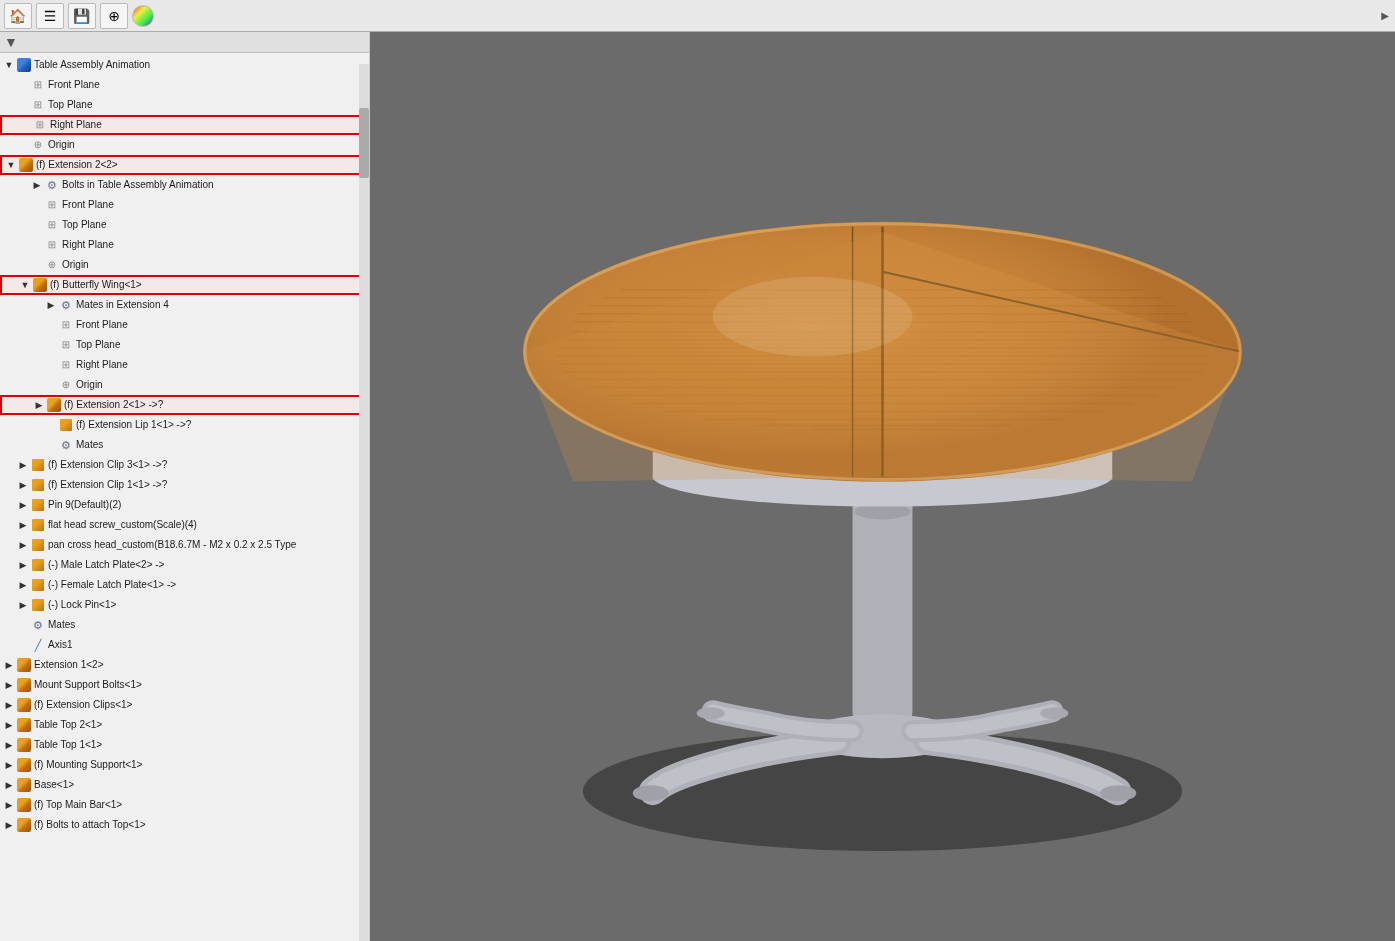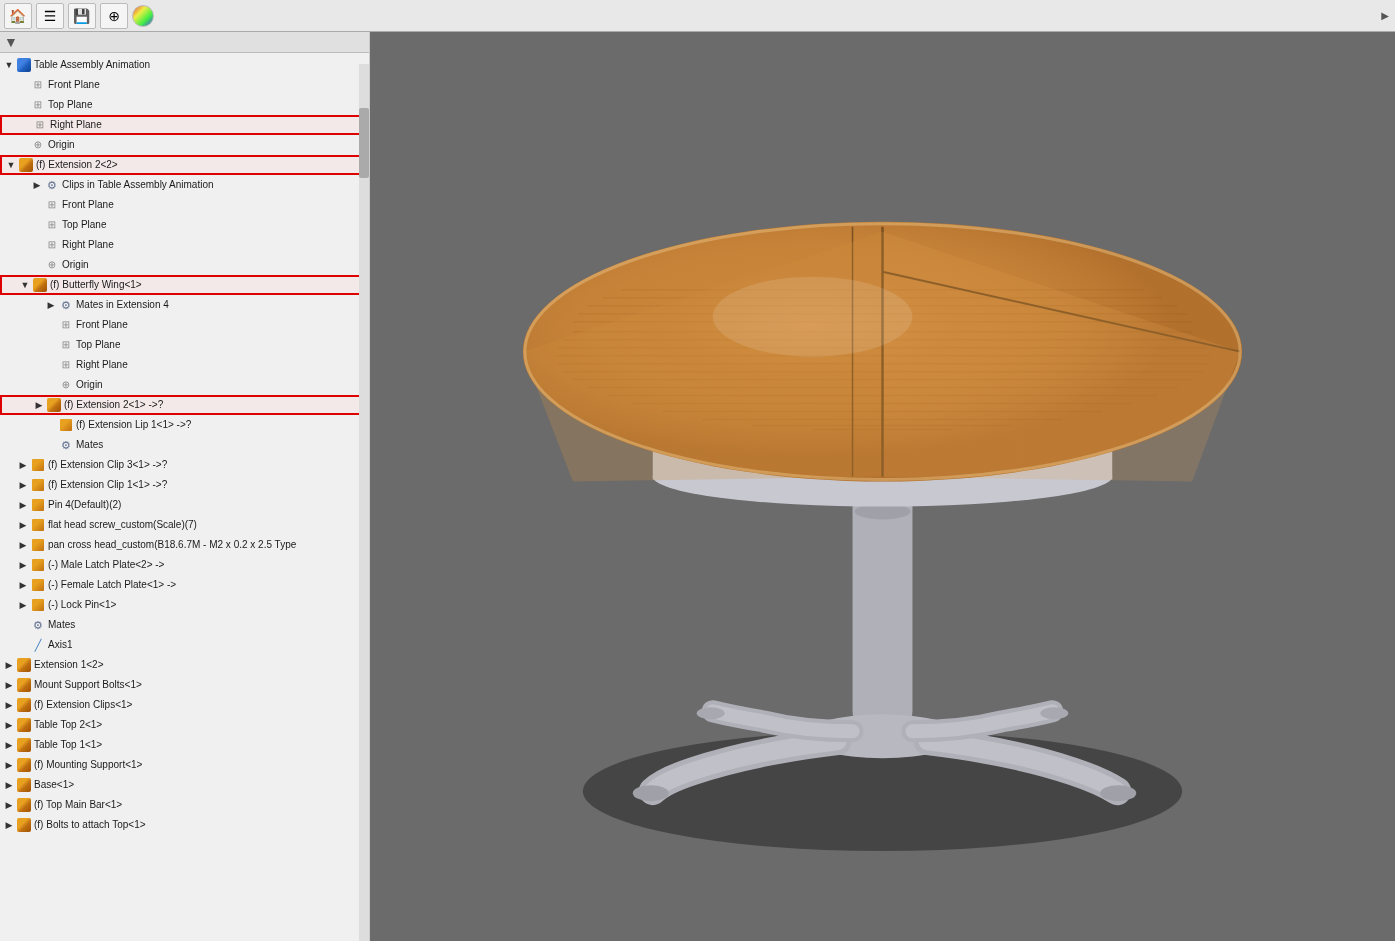--- a/index.html
+++ b/index.html
@@ -270,21 +270,21 @@
         <div class="expand-btn">▼</div>
         <div class="tree-icon">
           <div class="icon-cube"></div>
         </div>
         <span class="tree-label">(f) Extension 2&lt;2&gt;</span>
       </div>
 
       <div class="tree-item indent-2">
         <div class="expand-btn">▶</div>
         <div class="tree-icon icon-mates">⚙</div>
-        <span class="tree-label">Clips in Table Assembly Animation</span>
+        <span class="tree-label">Bolts in Table Assembly Animation</span>
       </div>
 
       <div class="tree-item indent-2">
         <div class="expand-placeholder"></div>
         <div class="tree-icon icon-plane">⊞</div>
         <span class="tree-label">Front Plane</span>
       </div>
 
       <div class="tree-item indent-2">
         <div class="expand-placeholder"></div>
@@ -379,29 +379,29 @@
           <div class="icon-small-cube"></div>
         </div>
         <span class="tree-label">(f) Extension Clip 1&lt;1&gt; -&gt;?</span>
       </div>
 
       <div class="tree-item indent-1">
         <div class="expand-btn">▶</div>
         <div class="tree-icon">
           <div class="icon-small-cube"></div>
         </div>
-        <span class="tree-label">Pin 4(Default)(2)</span>
-      </div>
-
-      <div class="tree-item indent-1">
-        <div class="expand-btn">▶</div>
-        <div class="tree-icon">
-          <div class="icon-small-cube"></div>
-        </div>
-        <span class="tree-label">flat head screw_custom(Scale)(7)</span>
+        <span class="tree-label">Pin 9(Default)(2)</span>
+      </div>
+
+      <div class="tree-item indent-1">
+        <div class="expand-btn">▶</div>
+        <div class="tree-icon">
+          <div class="icon-small-cube"></div>
+        </div>
+        <span class="tree-label">flat head screw_custom(Scale)(4)</span>
       </div>
 
       <div class="tree-item indent-1">
         <div class="expand-btn">▶</div>
         <div class="tree-icon">
           <div class="icon-small-cube"></div>
         </div>
         <span class="tree-label">pan cross head_custom(B18.6.7M - M2 x 0.2 x 2.5 Type</span>
       </div>
 

